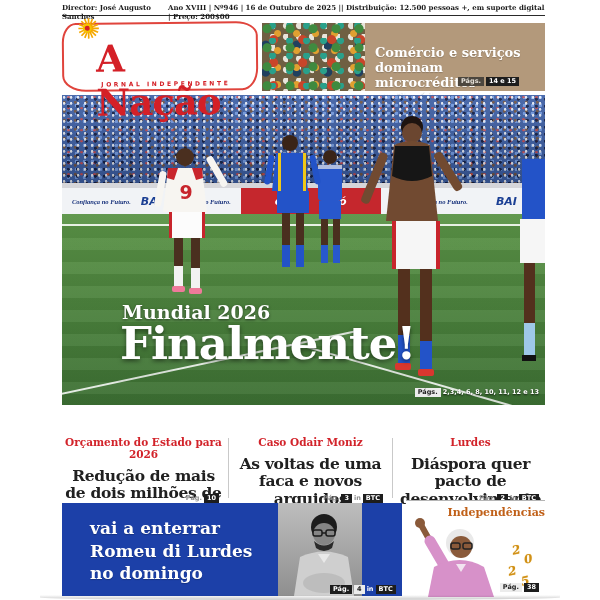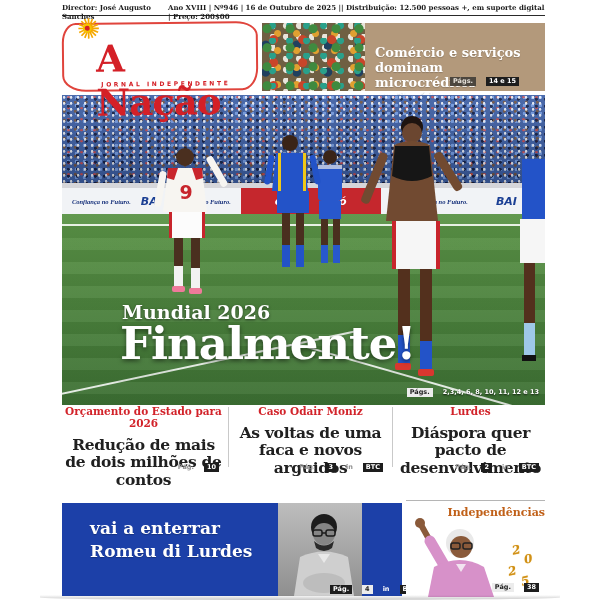--- a/index.html
+++ b/index.html
@@ -37,21 +37,21 @@
       radial-gradient(circle at 88% 24%, #e8e4da 0 3px, transparent 4px);
     background-size:23px 19px, 17px 15px, 29px 23px, 19px 17px, 31px 27px, 13px 11px; }
 
   .teaser { position:absolute; left:303px; top:23px; width:180px; height:68px;
     background:#b3997b; color:#fff; padding:22px 8px 0 10px; }
   .teaser-headline { font-family:"DejaVu Serif",serif; font-weight:bold; font-size:13px;
     line-height:1.16; text-shadow:0 1px 1px rgba(0,0,0,.2); }
   .teaser-badge { position:absolute; right:26px; bottom:5px; }
 
   
-  .bdg { display:flex; align-items:center; gap:10px;
+  .bdg { display:flex; align-items:center; gap:2px;
     font-family:"DejaVu Sans",sans-serif; font-size:6.5px; line-height:1; }
   .bx { padding:1.5px 3px; font-weight:bold; }
   .bx-dark { background:#1d1d1d; color:#fff; }
   .bx-gray { background:#4c463e; color:#e5e0d8; }
   .bx-light { background:#ececec; color:#222; }
   .lbl-gray { color:#8e8e8e; font-weight:bold; }
   .lbl-white { color:#fff; font-weight:bold; }
 
   
   .hero { position:absolute; left:0; top:95px; width:483px; height:310px; overflow:hidden;
@@ -89,21 +89,21 @@
   .hero-kicker { position:absolute; left:60px; top:206px; z-index:4; color:#fff;
     font-family:"DejaVu Serif",serif; font-weight:bold; font-size:19px;
     text-shadow:0 1px 3px rgba(0,0,0,.55); }
   .hero-headline { position:absolute; left:58px; top:222px; z-index:4; color:#fff;
     font-family:"DejaVu Serif",serif; font-weight:bold; font-size:45px; letter-spacing:-1px;
     text-shadow:0 2px 4px rgba(0,0,0,.5); }
   .hero-badge { position:absolute; right:6px; bottom:8px; z-index:4; }
   .hero-pages { color:#fff; font-weight:bold; text-shadow:0 1px 2px rgba(0,0,0,.8); }
 
   
-  .stories { position:absolute; left:0; top:399px; width:483px; height:83px; }
+  .stories { position:absolute; left:0; top:430px; width:483px; height:83px; }
   .story { position:absolute; top:0; bottom:0; text-align:center; }
   .s1 { left:0; width:163px; } .s2 { left:170px; width:157px; } .s3 { left:334px; width:149px; }
   .vdiv { position:absolute; top:8px; height:60px; width:1px; background:#c9c9c9; }
   .v1 { left:166px; } .v2 { left:330px; }
   .kicker { color:#d2232a; font-family:"DejaVu Serif",serif; font-weight:bold;
     font-size:10.5px; margin-top:6px; }
   .sheadline { font-family:"DejaVu Serif",serif; font-weight:bold; font-size:15.5px;
     color:#202020; line-height:1.12; margin-top:7px; letter-spacing:-0.3px; }
   .story-badge { position:absolute; right:6px; bottom:10px; }
 
@@ -298,20 +298,21 @@
           <span class="bx bx-dark">BTC</span>
         </div>
       </div>
     </div>
 
     <div class="bottom">
       <div class="obit">
         <div class="obit-text">
           <div>vai a enterrar</div>
           <div>Romeu di Lurdes</div>
+          <div>no domingo</div>
         </div>
         <div class="portrait">
           <svg viewBox="0 0 84 93" width="84" height="93">
             <circle cx="46" cy="24" r="13" fill="#1c1c1c"></circle>
             <circle cx="46" cy="31" r="11" fill="#858585"></circle>
             <rect x="35" y="27" width="9" height="6" rx="2" fill="none" stroke="#1a1a1a" stroke-width="1.5"></rect>
             <rect x="48" y="27" width="9" height="6" rx="2" fill="none" stroke="#1a1a1a" stroke-width="1.5"></rect>
             <line x1="44" y1="30" x2="48" y2="30" stroke="#1a1a1a" stroke-width="1.5"></line>
             <path d="M36 38 q10 9 20 0 l-2 7 q-8 6 -16 0 z" fill="#2a2a2a"></path>
             <path d="M22 54 q24 -11 48 0 l6 39 h-60 z" fill="#cfcfcf"></path>

